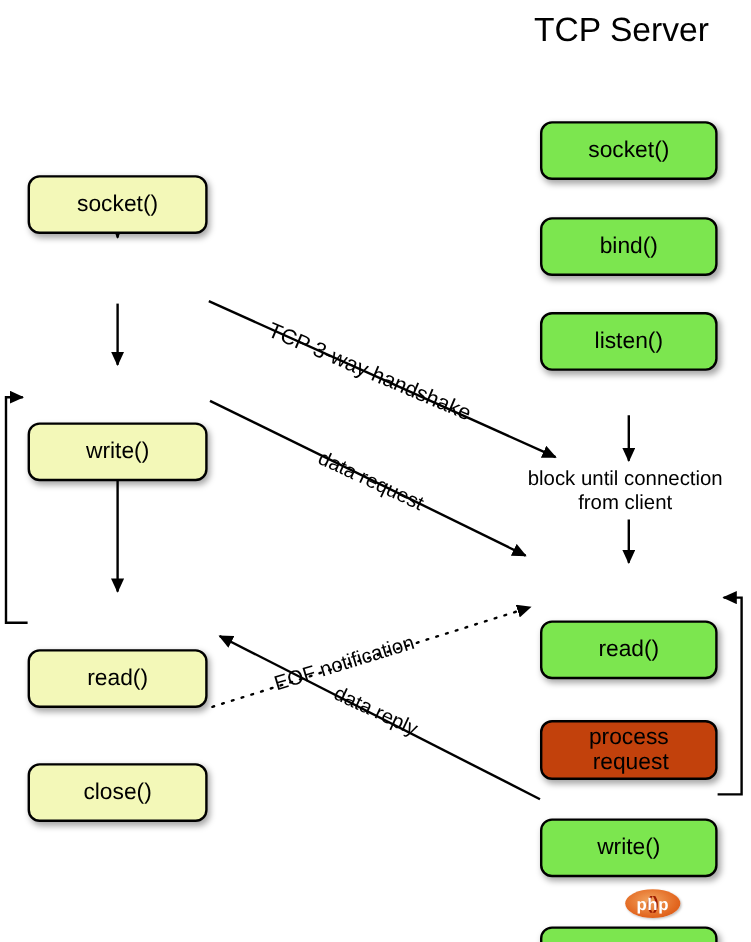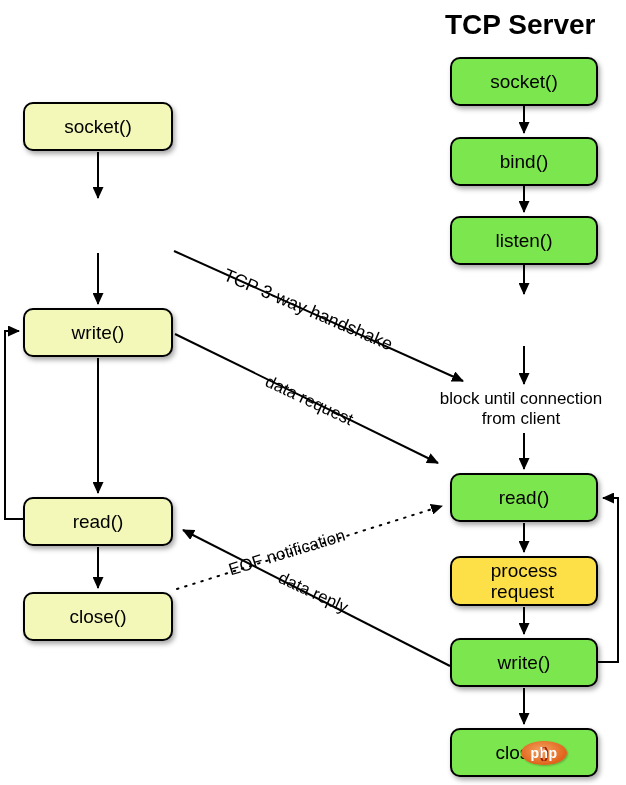--- a/index.html
+++ b/index.html
@@ -1,34 +1,35 @@
 <!DOCTYPE html>
 <html><head>
 <meta charset="utf-8">
 <style>
   html,body{margin:0;padding:0;background:#ffffff;}
   .canvas{
     position:relative;width:626px;height:785px;background:#ffffff;overflow:hidden;
     font-family:"Liberation Sans", sans-serif;color:#000;
   }
   .arrows{position:absolute;left:0;top:0;z-index:1;}
-  .title{position:absolute;font-weight:bold;z-index:2;white-space:nowrap;margin:0;text-align:right;}
+  .title{position:absolute;font-weight:normal;z-index:2;white-space:nowrap;margin:0;text-align:right;}
   .client-title{left:26px;top:48px;font-size:27px;}
   .server-title{left:445px;top:9px;font-size:28px;}
   .node{
     position:absolute;box-sizing:border-box;height:49px;
     border:2px solid #000;border-radius:10px;
     display:flex;align-items:center;justify-content:center;
-    font-size:19px;line-height:21px;text-align:left;white-space:pre-line;
+    font-size:19px;line-height:21px;text-align:right;white-space:pre-line;
     box-shadow:2px 3px 5px rgba(0,0,0,0.35);
     z-index:2;
+    margin-top:44px;
   }
   .client-node{left:23px;width:150px;background:#f3f8b8;}
   .server-node{left:450px;width:148px;background:#7ce64f;}
-  .process-node{background:#fde047;height:50px;}
+  .process-node{background:#c2410c;height:50px;}
   .block-text{
     position:absolute;left:521px;top:409px;transform:translate(-50%,-50%);
     width:240px;text-align:center;font-size:17px;line-height:20px;
     white-space:pre-line;z-index:2;
   }
   .edge-label{
     position:absolute;transform-origin:center;white-space:nowrap;z-index:2;
   }
   .lbl-handshake{left:308px;top:310px;font-size:18px;transform:translate(-50%,-50%) rotate(23deg);}
   .lbl-request{left:309px;top:401px;font-size:17px;transform:translate(-50%,-50%) rotate(25deg);}

